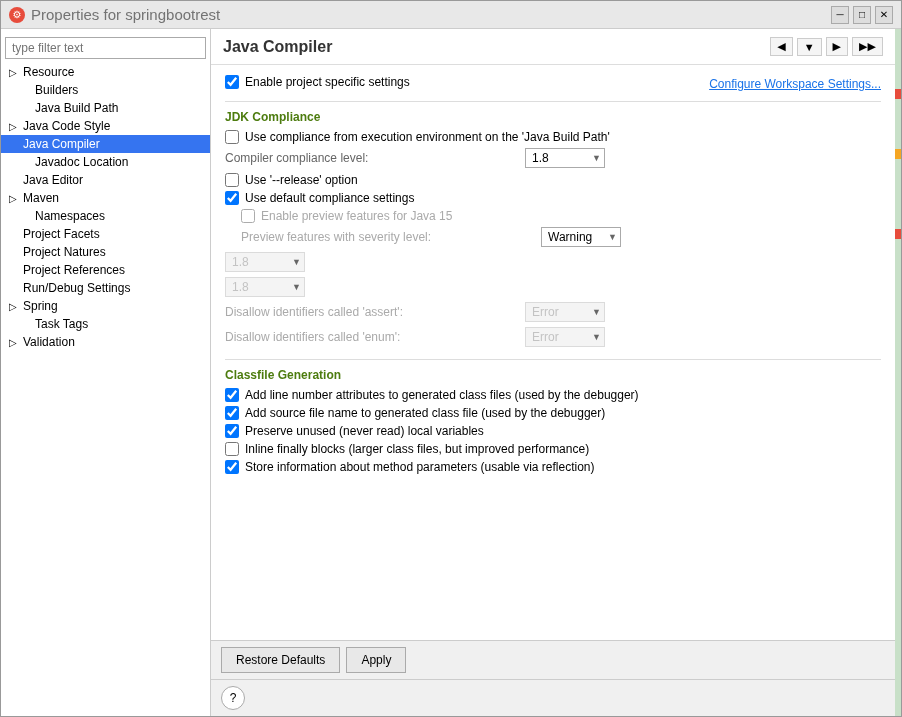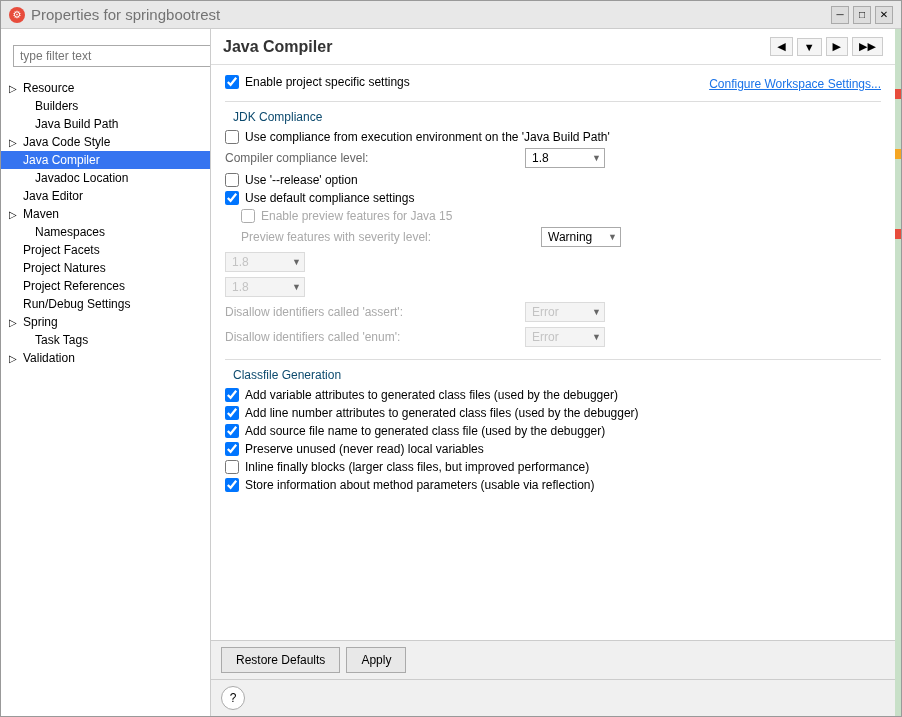--- a/index.html
+++ b/index.html
@@ -70,21 +70,21 @@
     }
     .sidebar {
       width: 210px;
       background: white;
       border-right: 1px solid #ccc;
       overflow-y: auto;
       padding: 4px 0;
     }
     .filter-input {
       width: calc(100% - 8px);
-      margin: 12px;
+      margin: 4px;
       padding: 3px 6px;
       border: 1px solid #aaa;
       font-size: 12px;
       color: #1d4ed8;
     }
     .tree-item {
       padding: 2px 8px;
       cursor: pointer;
       display: flex;
       align-items: center;
@@ -133,24 +133,23 @@
     }
     .content-body {
       flex: 1;
       overflow-y: auto;
       padding: 10px 14px;
     }
     .section {
       margin-bottom: 12px;
     }
     .section-header {
-      font-weight: normal;
+      font-weight: bold;
       margin-bottom: 6px;
-      color: #0c4a6e;
-      margin-left: 8px;
+      color: #4d7c0f;
     }
     .checkbox-row {
       display: flex;
       align-items: center;
       gap: 6px;
       margin-bottom: 4px;
     }
     .form-row {
       display: flex;
       align-items: center;
@@ -463,24 +462,20 @@
             </div>
           </div>
         </div>
 
         <div class="separator"></div>
 
         <div class="section">
           <div class="section-header">Classfile Generation</div>
 
           <div class="checkbox-row">
-            <input type="checkbox" id="cf_opt1" checked="" style="">
-            <label for="cf_opt1">Add variable attributes to generated class files (used by the debugger)</label>
-          </div>
-          <div class="checkbox-row">
             <input type="checkbox" id="cf_opt2" checked="" style="">
             <label for="cf_opt2">Add line number attributes to generated class files (used by the debugger)</label>
           </div>
           <div class="checkbox-row">
             <input type="checkbox" id="cf_opt3" checked="" style="">
             <label for="cf_opt3">Add source file name to generated class file (used by the debugger)</label>
           </div>
           <div class="checkbox-row">
             <input type="checkbox" id="cf_opt4" checked="" style="">
             <label for="cf_opt4">Preserve unused (never read) local variables</label>

